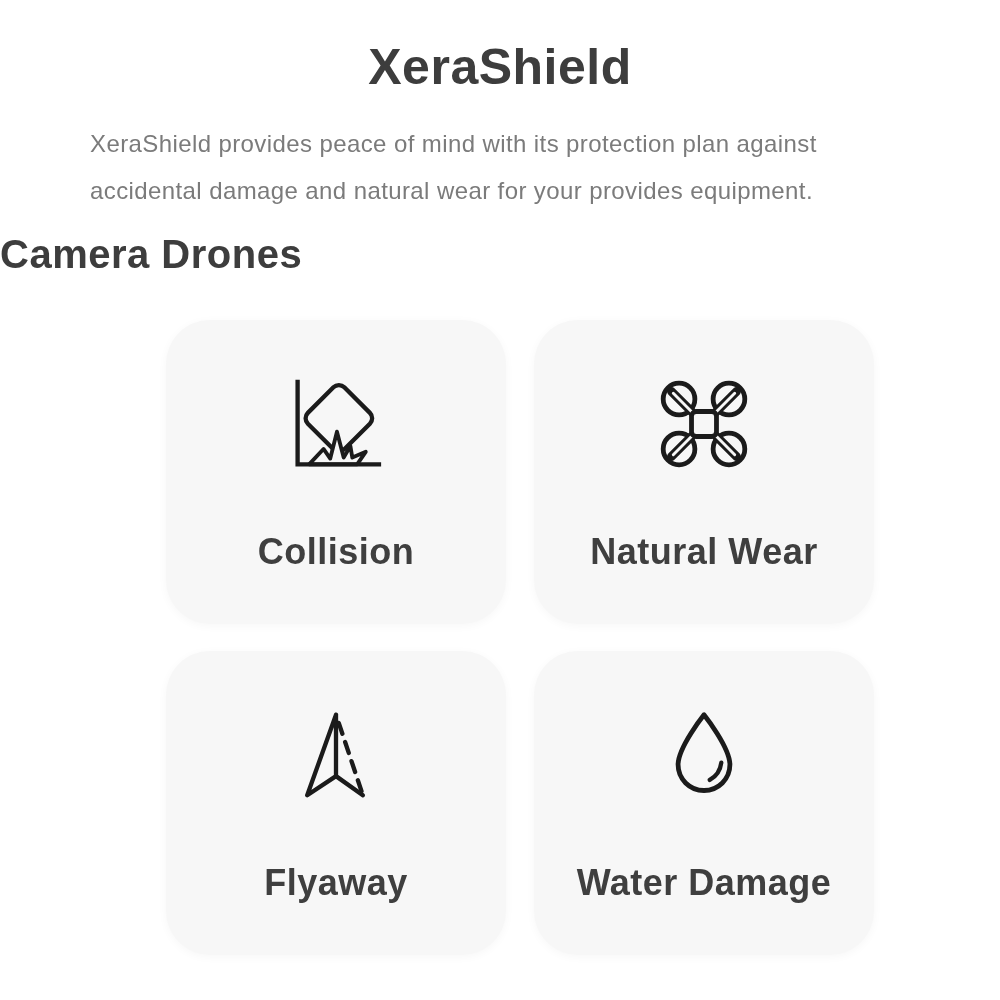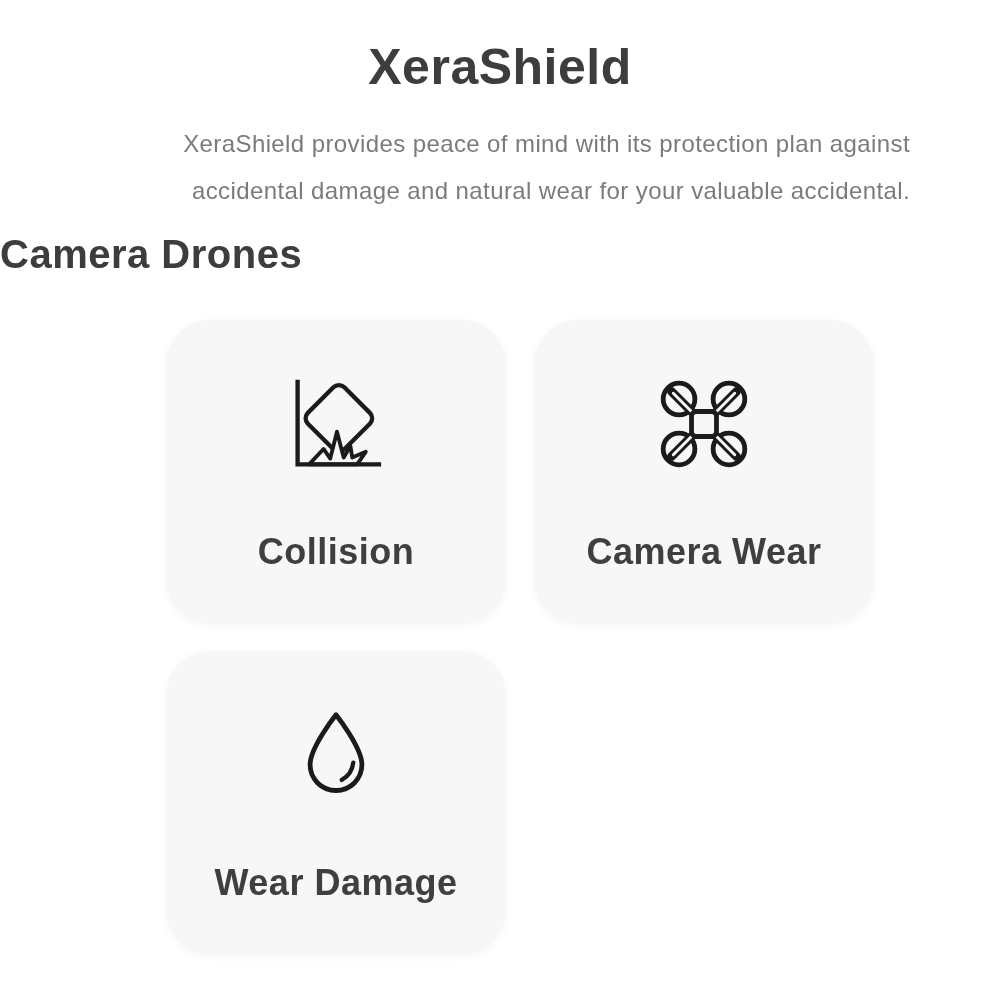--- a/index.html
+++ b/index.html
@@ -17,21 +17,21 @@
     background:var(--page-background);
     font-family:"Liberation Sans", sans-serif;
   }
   .page{padding-top:40px;width:1000px;height:1000px;}
   .page-title{
     margin:0;text-align:center;
     font-size:50px;line-height:54px;font-weight:bold;
     color:var(--heading-text);letter-spacing:0.5px;
   }
   .subtitle{
-    margin:26px auto 0;width:820px;text-align:right;
+    margin:26px auto 0;width:820px;text-align:left;
     font-size:24px;line-height:47px;font-weight:normal;
     color:var(--subtitle-text);letter-spacing:0.4px;
   }
   .section-heading{
     margin:18px 0 0;text-align:left;
     font-size:40px;line-height:44px;font-weight:bold;
     color:var(--heading-text);letter-spacing:0.5px;
   }
   .card-grid{
     margin:44px 0 0 166px;width:708px;
@@ -60,21 +60,21 @@
   .bgline{stroke:var(--card-background);fill:none;}
 </style>
 </head>
 <body>
 
 <div class="page">
 
   <h1 class="page-title">XeraShield</h1>
 
   <p class="subtitle"><span>XeraShield provides peace of mind with its protection plan against</span><br>
-    <span>accidental damage and natural wear for your valuable accidental.</span>
+    <span>accidental damage and natural wear for your provides equipment.</span>
   </p>
 
   <h2 class="section-heading">Camera Drones</h2>
 
   <div class="card-grid">
 
     <div class="card">
       <svg class="card-icon" viewBox="0 0 100 100" aria-hidden="true">
         <rect class="st" x="26.2" y="17.2" width="53.7" height="53.7" rx="8" stroke-width="4.5" transform="rotate(45 53 44)"></rect>
         <path class="st-bgfill" stroke-width="4" stroke-linejoin="round" d="M22 92 L37 76 L44 86 L51 58 L58 85 L65 73 L67 85 L81 79 L72 92 Z"></path>
@@ -86,26 +86,34 @@
     <div class="card">
       <svg class="card-icon" viewBox="0 0 100 100" aria-hidden="true">
         <circle class="st" cx="24" cy="24" r="16.5" stroke-width="5"></circle>
         <circle class="st" cx="76" cy="24" r="16.5" stroke-width="5"></circle>
         <circle class="st" cx="24" cy="76" r="16.5" stroke-width="5"></circle>
         <circle class="st" cx="76" cy="76" r="16.5" stroke-width="5"></circle>
         <path class="st" stroke-width="9" stroke-linecap="round" d="M16 16 L84 84 M84 16 L16 84"></path>
         <path class="bgline" stroke-width="3" stroke-linecap="round" d="M18 18 L40 40 M82 18 L60 40 M18 82 L40 60 M82 82 L60 60"></path>
         <rect class="st-bgfill" x="37" y="37" width="26" height="26" rx="5" stroke-width="5"></rect>
       </svg>
-      <div class="card-label">Camera Wear</div>
+      <div class="card-label">Natural Wear</div>
     </div>
 
+    <div class="card">
+      <svg class="card-icon" viewBox="0 0 100 100" aria-hidden="true">
+        <path class="st" stroke-width="4.5" stroke-linecap="round" stroke-linejoin="round" d="M50 8 L20 92 L50 72 L50 8"></path>
+        <path class="st" stroke-width="4.5" stroke-linecap="round" stroke-linejoin="round" d="M78 92 L50 72"></path>
+        <line class="st" stroke-width="4.5" stroke-linecap="round" x1="50" y1="8" x2="78" y2="92" stroke-dasharray="12 9" stroke-dashoffset="12"></line>
+      </svg>
+      <div class="card-label">Flyaway</div>
+    </div>
 
     <div class="card">
       <svg class="card-icon" viewBox="0 0 100 100" aria-hidden="true">
         <path class="st" stroke-width="5" stroke-linejoin="round" d="M50 8 C50 8 23 42 23 60 C23 75 35 87 50 87 C65 87 77 75 77 60 C77 42 50 8 50 8 Z"></path>
         <path class="st" stroke-width="4.5" stroke-linecap="round" d="M68 58 C67 66 63 72 56 76"></path>
       </svg>
-      <div class="card-label">Wear Damage</div>
+      <div class="card-label">Water Damage</div>
     </div>
 
   </div>
 </div>
 
 </body></html>

